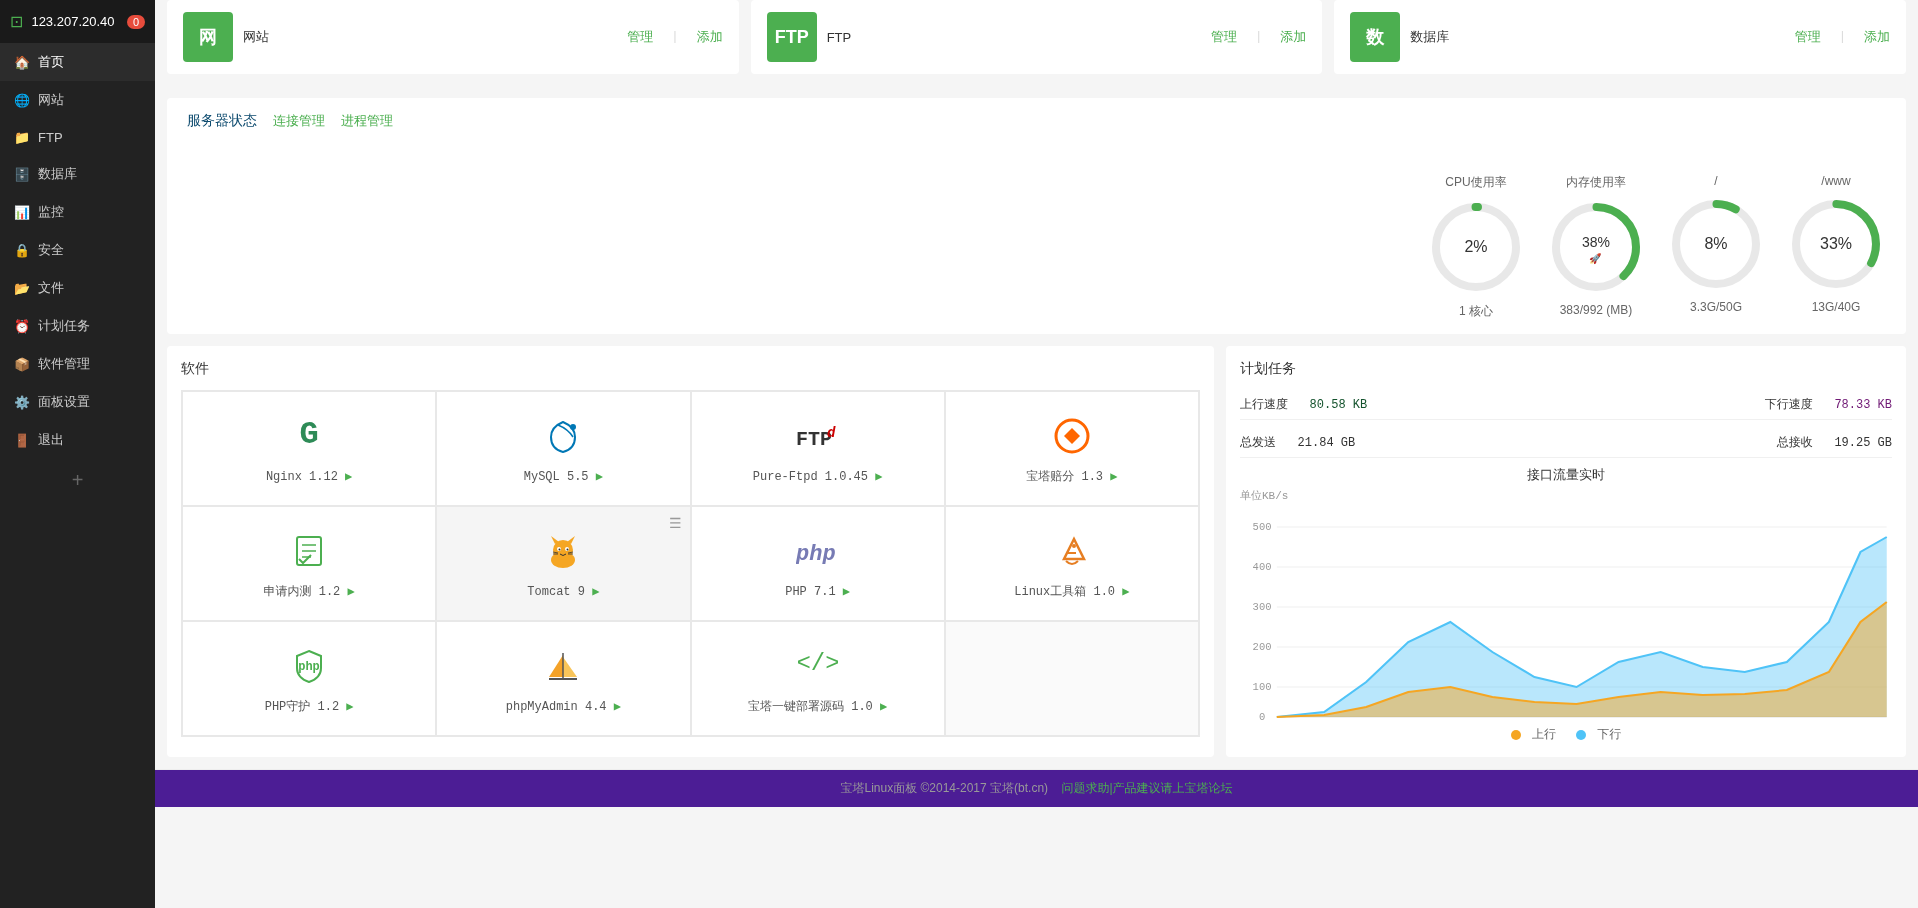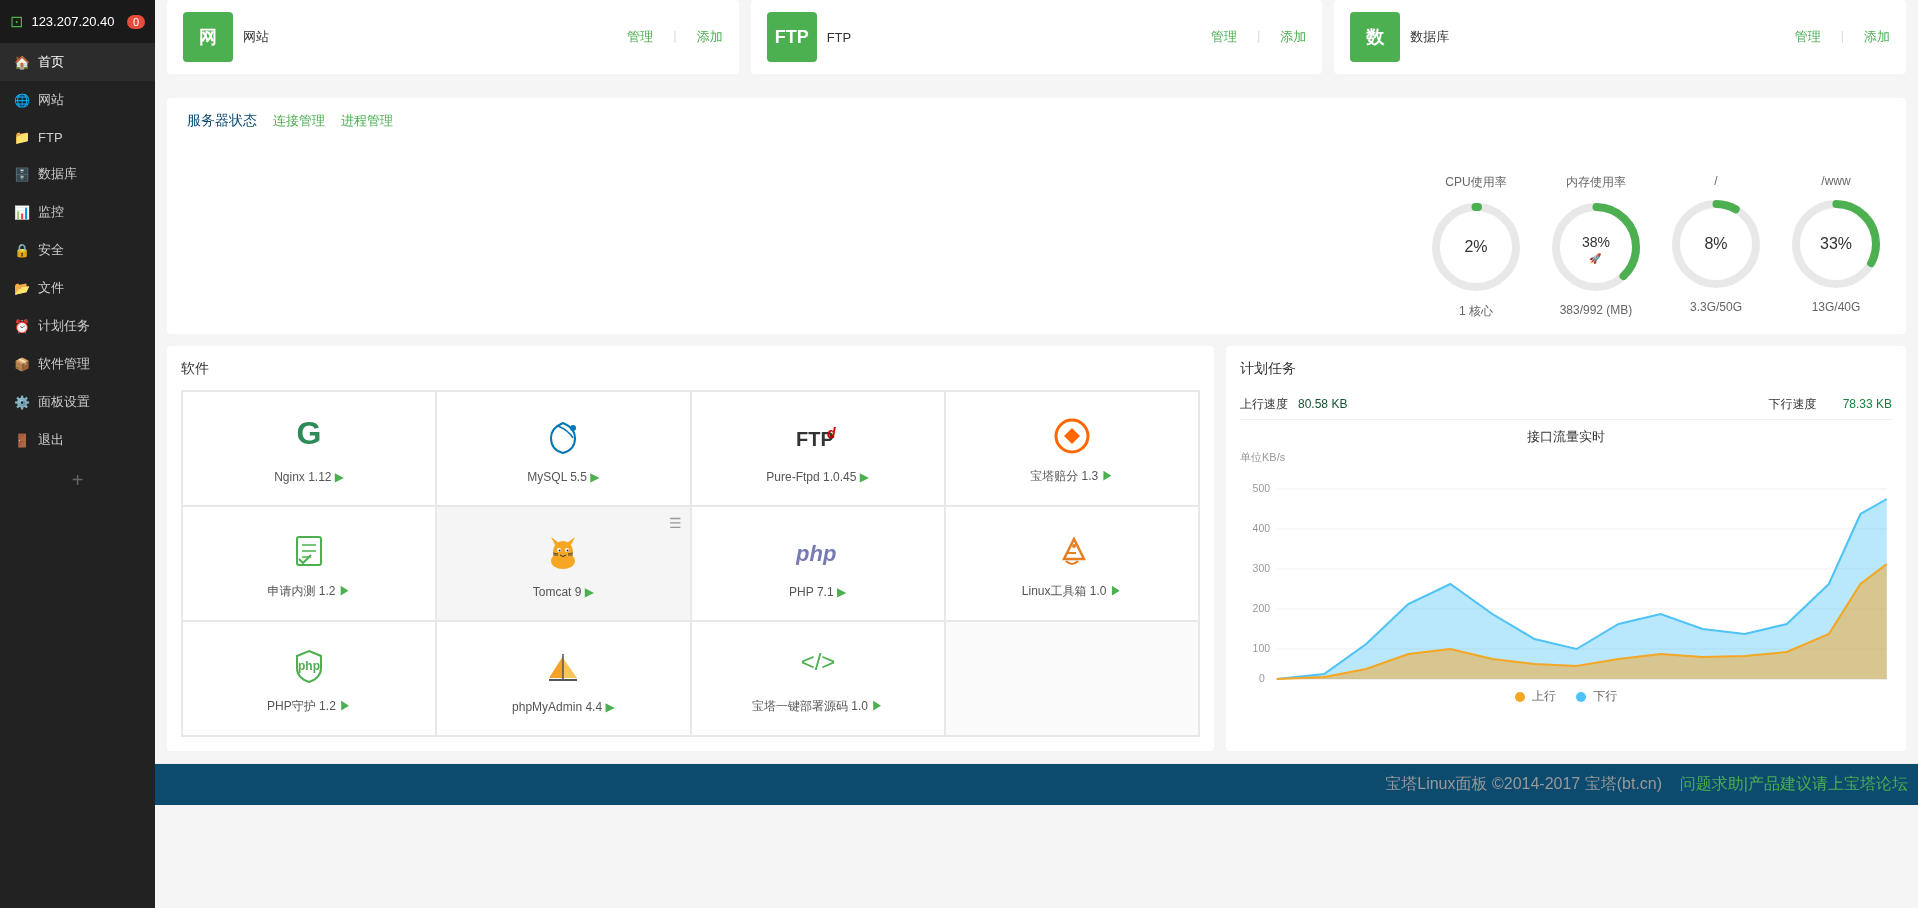--- a/index.html
+++ b/index.html
@@ -39,25 +39,25 @@
     .sw-name { font-size: 12px; color: #555; }
     .sw-name .arrow { color: #4caf50; }
     .sw-menu-icon { position: absolute; top: 8px; right: 8px; color: #999; font-size: 14px; cursor: pointer; }
     .network-stats { display: flex; justify-content: space-between; margin-bottom: 8px; padding: 6px 0; border-bottom: 1px solid #f0f0f0; }
     .network-stat { font-size: 12px; color: #666; }
     .network-stat span { color: #333; font-weight: 500; text-align: center; }
     .chart-title { text-align: center; font-size: 13px; color: #333; margin: 8px 0 4px; }
     .chart-unit { font-size: 11px; color: #999; margin-bottom: 4px; }
 
     
-    .bottom-content { display: flex; margin: 0 12px 12px; gap: 12px; }
+    .bottom-content { display: flex; margin: 0 12px 12px; gap: 12px; font-family: Liberation Mono, monospace; }
     .software-panel { flex: 1; background: #fff; border-radius: 4px; padding: 14px; }
     .network-panel { width: 680px; background: #fff; border-radius: 4px; padding: 14px; }
 
-    .footer { background: #0c4a6e; text-align: right; padding: 10px; font-size: 16px; color: #999; border-top: 1px solid #eee; }
+    .footer { background: #4c1d95; text-align: center; padding: 10px; font-size: 12px; color: #999; border-top: 1px solid #eee; }
     .footer a { color: #4caf50; text-decoration: none; }
 
     
     .top-cards { display: flex; padding: 0 12px 12px; gap: 12px; }
     .top-card { flex: 1; background: #fff; border-radius: 4px; padding: 12px 16px; display: flex; align-items: center; justify-content: space-between; }
     .card-left { display: flex; align-items: center; gap: 10px; }
     .card-icon { width: 50px; height: 50px; background: #4caf50; display: flex; align-items: center; justify-content: center; border-radius: 4px; color: #fff; font-size: 22px; font-weight: bold; }
     .card-actions { display: flex; gap: 20px; font-size: 13px; color: #4caf50; cursor: pointer; }
     .card-sep { color: #ddd; }
     .card-title { font-size: 13px; color: #333; font-weight: 500; }
@@ -358,21 +358,31 @@
 
     <div class="network-panel">
       <div class="section-title">计划任务</div>
       <div class="network-stats">
         <span class="network-stat">
           <span>上行速度</span>
           &nbsp;&nbsp;<span style="color:#14532d;font-weight:500;">80.58 KB</span>
         </span>
         <span class="network-stat">
           <span>下行速度</span>
-          &nbsp;&nbsp;<span style="color:#15803d;font-weight:500;margin-left:16px;">78.33 KB</span>
+          &nbsp;&nbsp;<span style="color:#701a75;font-weight:500;">78.33 KB</span>
+        </span>
+      </div>
+      <div class="network-stats">
+        <span class="network-stat">
+          <span>总发送</span>
+          &nbsp;&nbsp;<span style="color:#333;font-weight:500;">21.84 GB</span>
+        </span>
+        <span class="network-stat">
+          <span>总接收</span>
+          &nbsp;&nbsp;<span style="color:#333;font-weight:500;">19.25 GB</span>
         </span>
       </div>
       <div class="chart-title">接口流量实时</div>
       <div class="chart-unit">单位KB/s</div>
       <div class="chart-container">
         <svg width="100%" height="200" viewBox="0 0 620 200" preserveAspectRatio="none">
 
           <text x="12" y="8" font-size="10" fill="#999">500</text>
           <text x="12" y="48" font-size="10" fill="#999">400</text>
           <text x="12" y="88" font-size="10" fill="#999">300</text>

